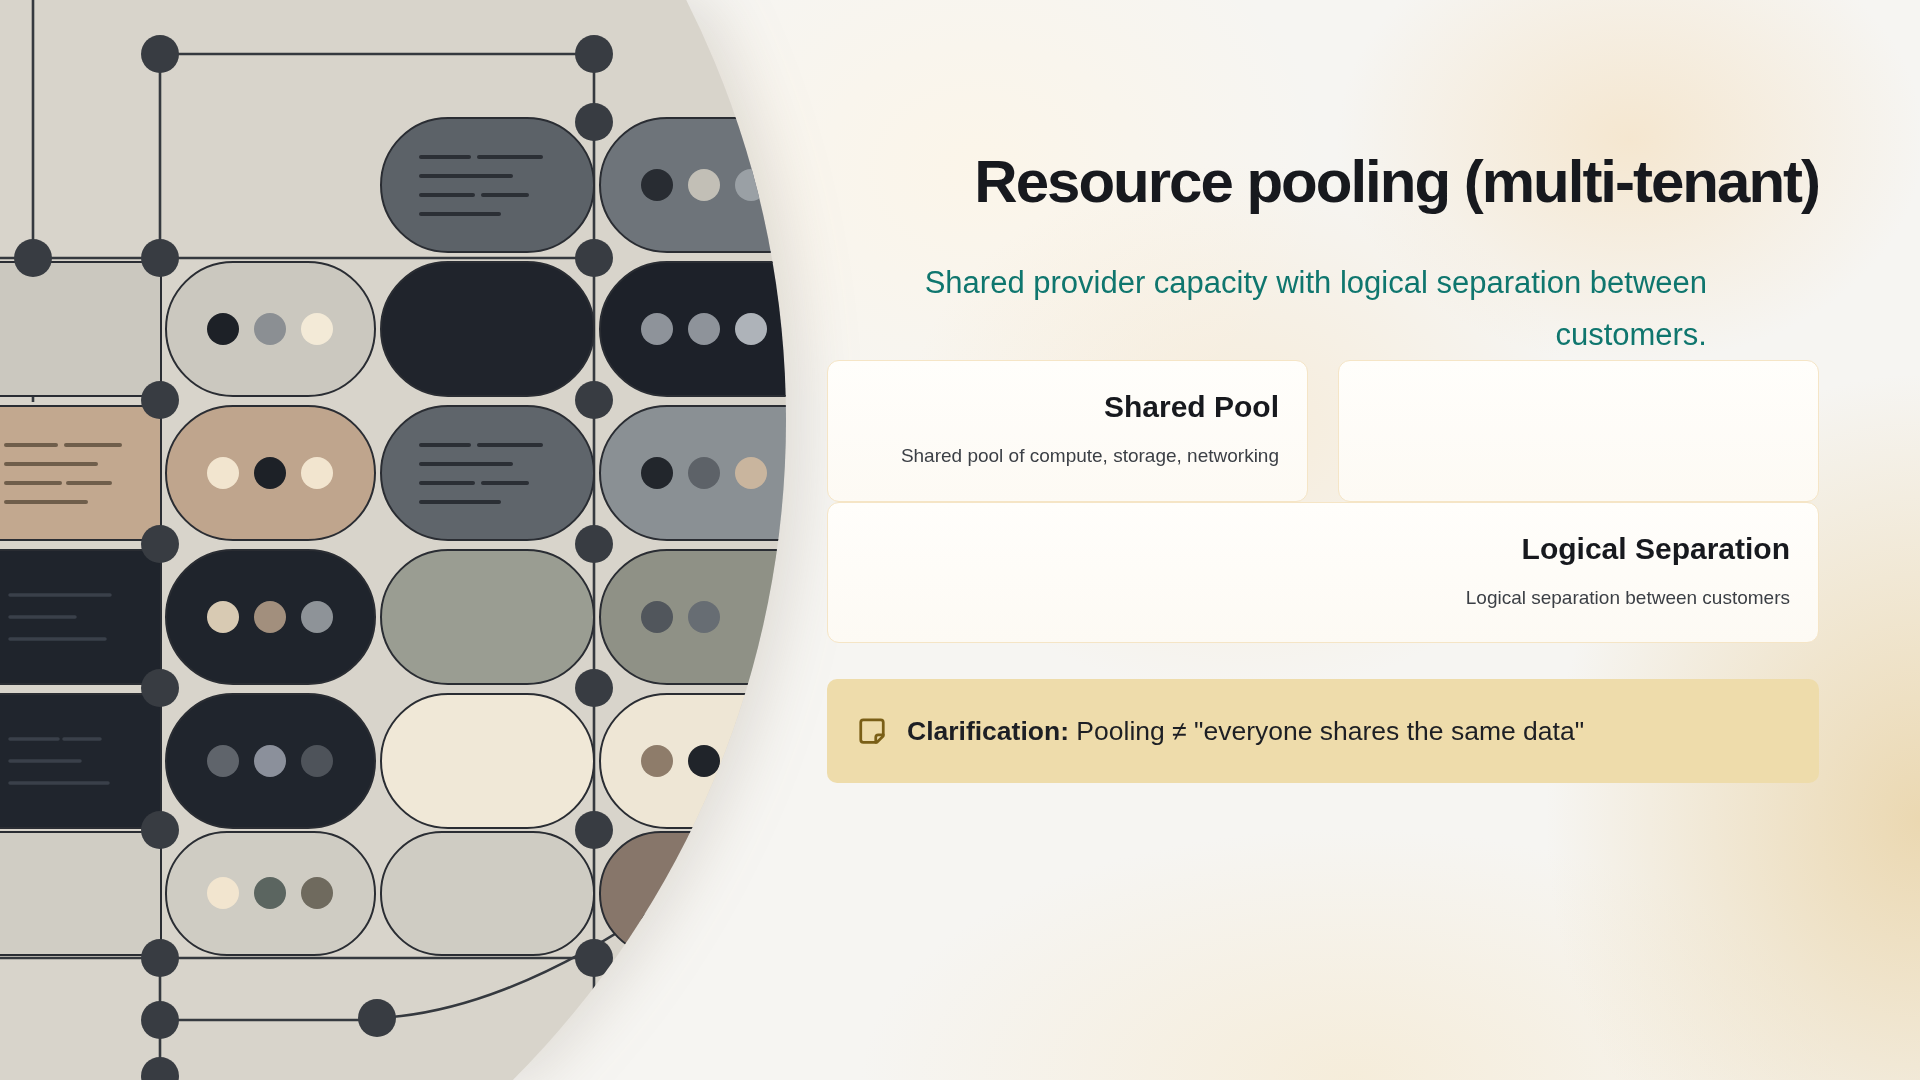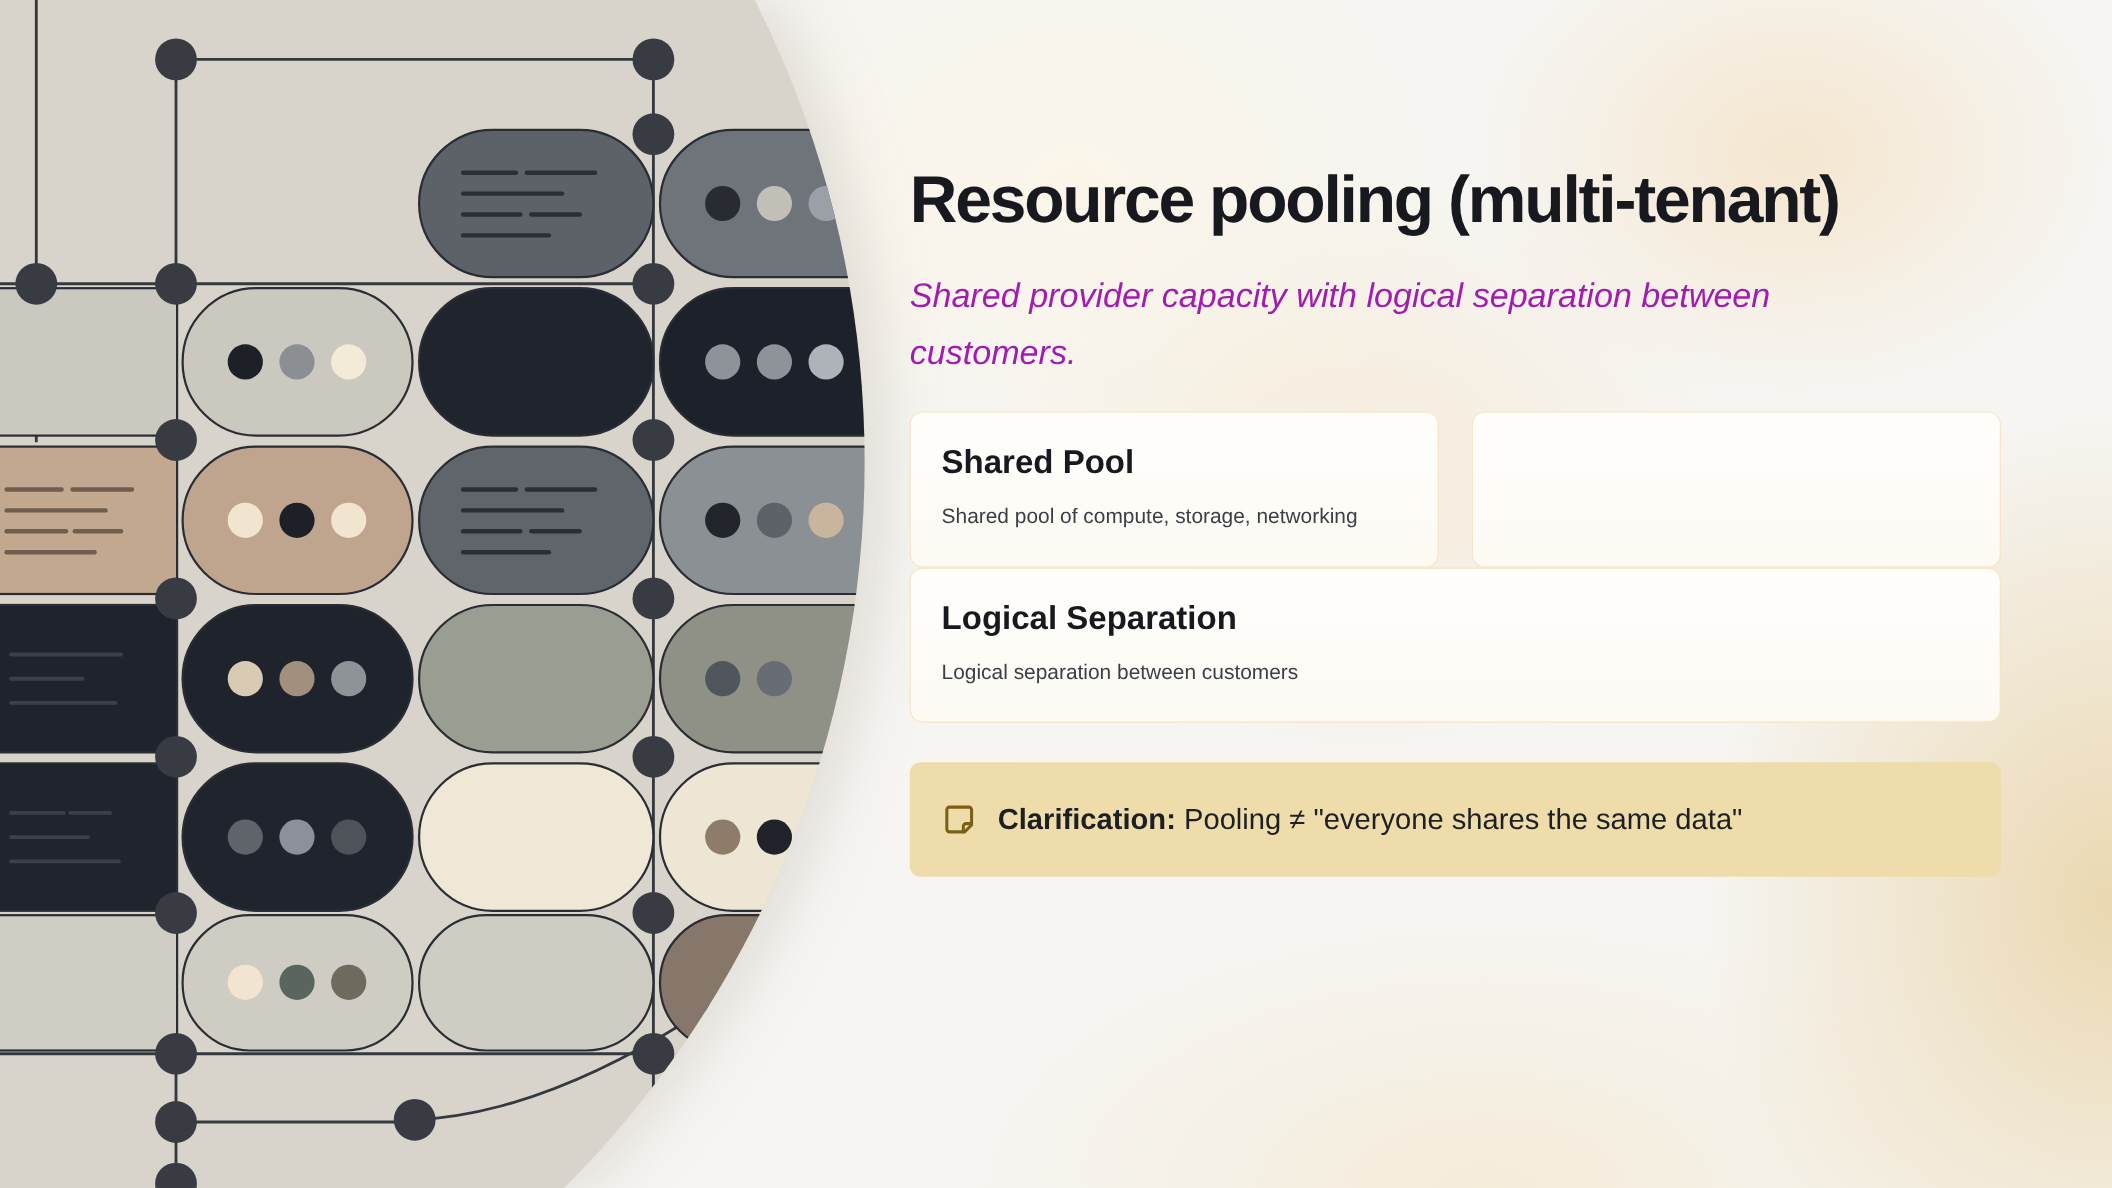--- a/index.html
+++ b/index.html
@@ -9,24 +9,24 @@
     background:
       radial-gradient(420px 320px at 1630px 140px, rgba(244,219,180,.55), rgba(244,219,180,0) 70%),
       radial-gradient(520px 620px at 1920px 820px, rgba(233,211,166,.85), rgba(233,211,166,0) 72%),
       radial-gradient(480px 380px at 1240px 430px, rgba(246,227,195,.5), rgba(246,227,195,0) 70%),
       radial-gradient(700px 360px at 1350px 1080px, rgba(245,233,208,.7), rgba(245,233,208,0) 70%),
       radial-gradient(500px 400px at 980px 170px, rgba(252,245,232,.9), rgba(252,245,232,0) 70%),
       #f6f5f2;
   }
   .illu{position:absolute;left:0;top:0;width:800px;height:1080px;
     filter:drop-shadow(14px 0 30px rgba(110,95,70,.18));}
-  .content{position:absolute;left:827px;top:150px;width:992px;}
+  .content{position:absolute;left:827px;top:150px;width:992px;text-align:right;}
   .title{font-size:60px;font-weight:700;letter-spacing:-2px;color:#17191e;white-space:nowrap;line-height:1.08;}
-  .subtitle{margin-top:28px;font-size:31px;font-style:italic;color:#a21caf;line-height:1.67;max-width:880px;}
-  .cards-row{margin-top:28px;display:grid;grid-template-columns:1fr 1fr;gap:30px;}
+  .subtitle{margin-top:42px;font-size:31px;color:#0f766e;line-height:1.67;max-width:880px;}
+  .cards-row{display:grid;grid-template-columns:1fr 1fr;gap:30px;}
   .card{
     background:linear-gradient(180deg,#fffefb,#fdfaf4);
     border:1.5px solid #f5e5c6;border-radius:12px;
     padding:28px 28px 30px 28px;box-sizing:border-box;
   }
   .card.full{}
   .card-title{font-size:30px;font-weight:700;color:#17191e;line-height:1.2;}
   .card-body{margin-top:16px;font-size:19px;color:#3b3f45;line-height:1.54;}
   .callout{
     margin-top:36px;height:104px;background:#eedcab;border-radius:10px;

